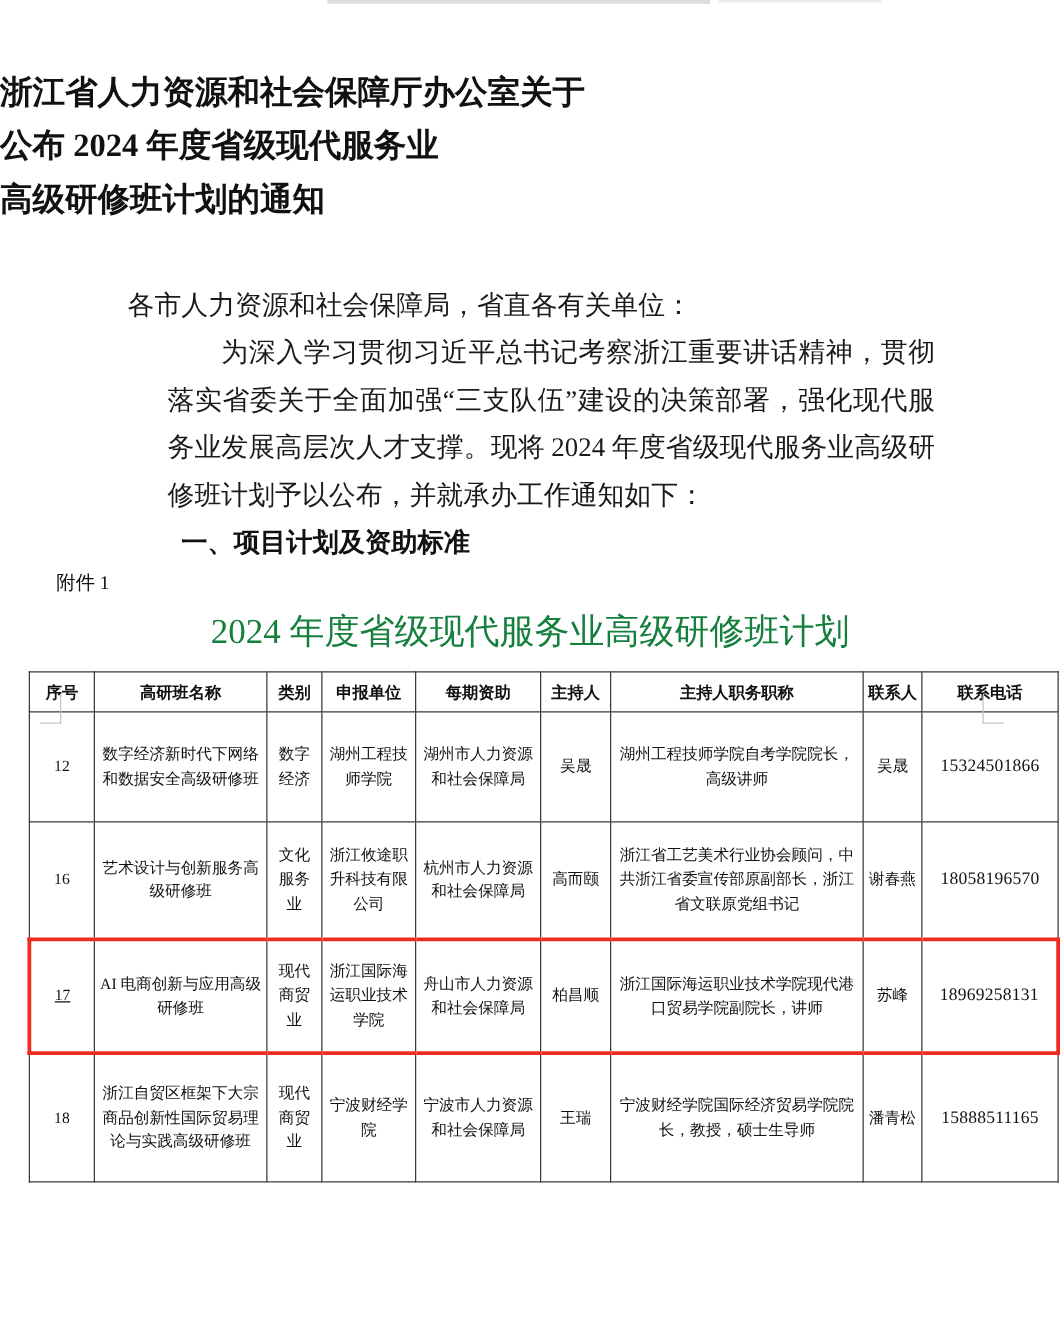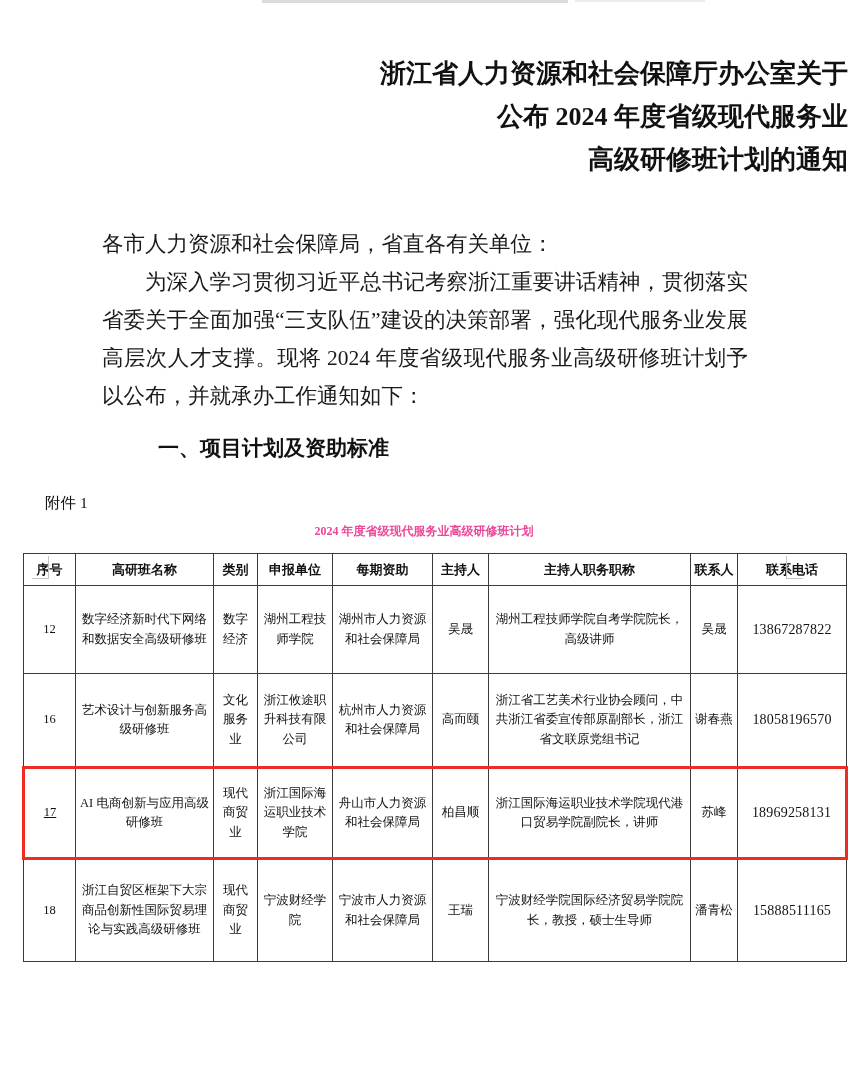--- a/index.html
+++ b/index.html
@@ -11,44 +11,44 @@
   
   .top-artifact {
     position:absolute; top:0; left:262px; width:306px; height:3px;
     background:#dcdcdc;
   }
   .top-artifact2 {
     position:absolute; top:0; left:575px; width:130px; height:2px;
     background:#ececec;
   }
   
-  .title-block { margin-top:52px; text-align:right; }
+  .title-block { margin-top:52px; text-align:left; }
   .title-line {
     font-size:26px; font-weight:bold; line-height:43px; color:#111;
     font-family:"Liberation Serif","DejaVu Serif",serif;
   }
   
   .body-block { margin:44px 100px 0 102px; }
   .para {
     font-size:21.5px; line-height:38px; text-align:justify; margin:0;
   }
-  .indent { text-indent:2em; }
+  .indent { text-indent:2em;margin-left:32px; }
   .section-heading {
     font-size:21px; line-height:38px; font-weight:bold; color:#111;
     font-family:"Liberation Sans","DejaVu Sans",sans-serif;
-    margin:14px; text-indent:2em;
+    margin:1px; text-indent:2em;
   }
   
   .corner-mark { position:absolute; width:16px; height:22px; }
   .corner-left  { left:32px;  top:556px; border-right:1px solid #c4c4c4; border-bottom:1px solid #c4c4c4; }
   .corner-right { left:786px; top:556px; border-left:1px solid #c4c4c4;  border-bottom:1px solid #c4c4c4; }
   
-  .attachment-label { margin:26px 0 0 45px; font-size:15.5px; color:#111; }
+  .attachment-label { margin:2px 0 0 45px; font-size:15.5px; color:#111; }
   .table-title {
-    margin-top:9px; text-align:center; font-size:12px; font-weight:bold; color:#ec4899;
+    margin-top:9px; text-align:center; font-size:28px; font-weight:normal; color:#15803d;
   }
   table.plan {
     margin:13px 0 0 22px; border-collapse:collapse; table-layout:fixed;
     width:823px;
   }
   table.plan td, table.plan th {
     border:1px solid #3a3a3a; text-align:center; vertical-align:middle;
     padding:2px 3px; overflow:hidden;margin-top:12px;
   }
   table.plan th {
@@ -122,21 +122,21 @@
     </tr>
     <tr class="row-15">
       <td>12</td>
       <td>数字经济新时代下网络和数据安全高级研修班</td>
       <td>数字经济</td>
       <td>湖州工程技师学院</td>
       <td>湖州市人力资源和社会保障局</td>
       <td>吴晟</td>
       <td>湖州工程技师学院自考学院院长，高级讲师</td>
       <td>吴晟</td>
-      <td class="phone">13867287822</td>
+      <td class="phone">15324501866</td>
     </tr>
     <tr class="row-16">
       <td>16</td>
       <td>艺术设计与创新服务高级研修班</td>
       <td>文化服务业</td>
       <td>浙江攸途职升科技有限公司</td>
       <td>杭州市人力资源和社会保障局</td>
       <td>高而颐</td>
       <td>浙江省工艺美术行业协会顾问，中共浙江省委宣传部原副部长，浙江省文联原党组书记</td>
       <td>谢春燕</td>

